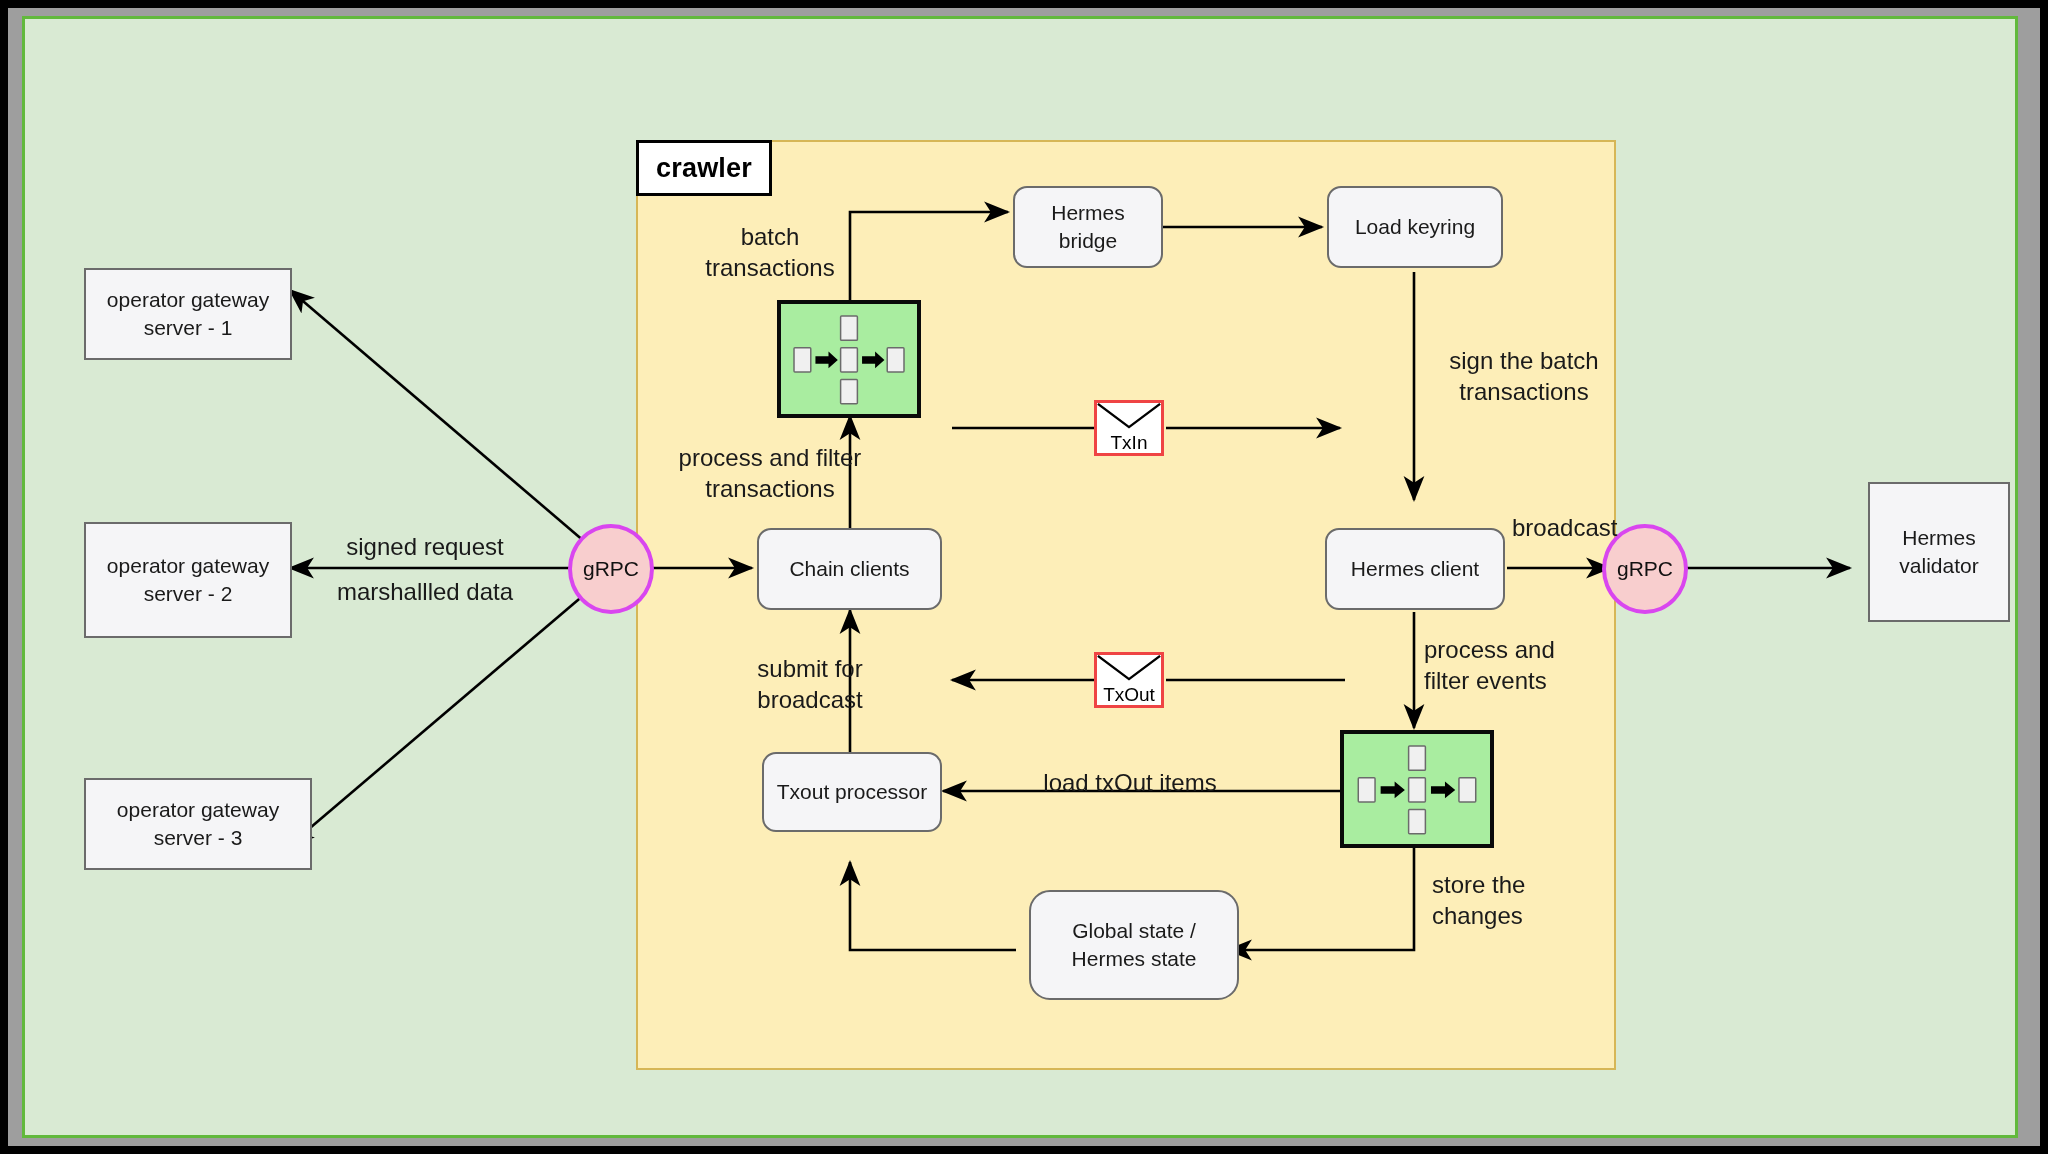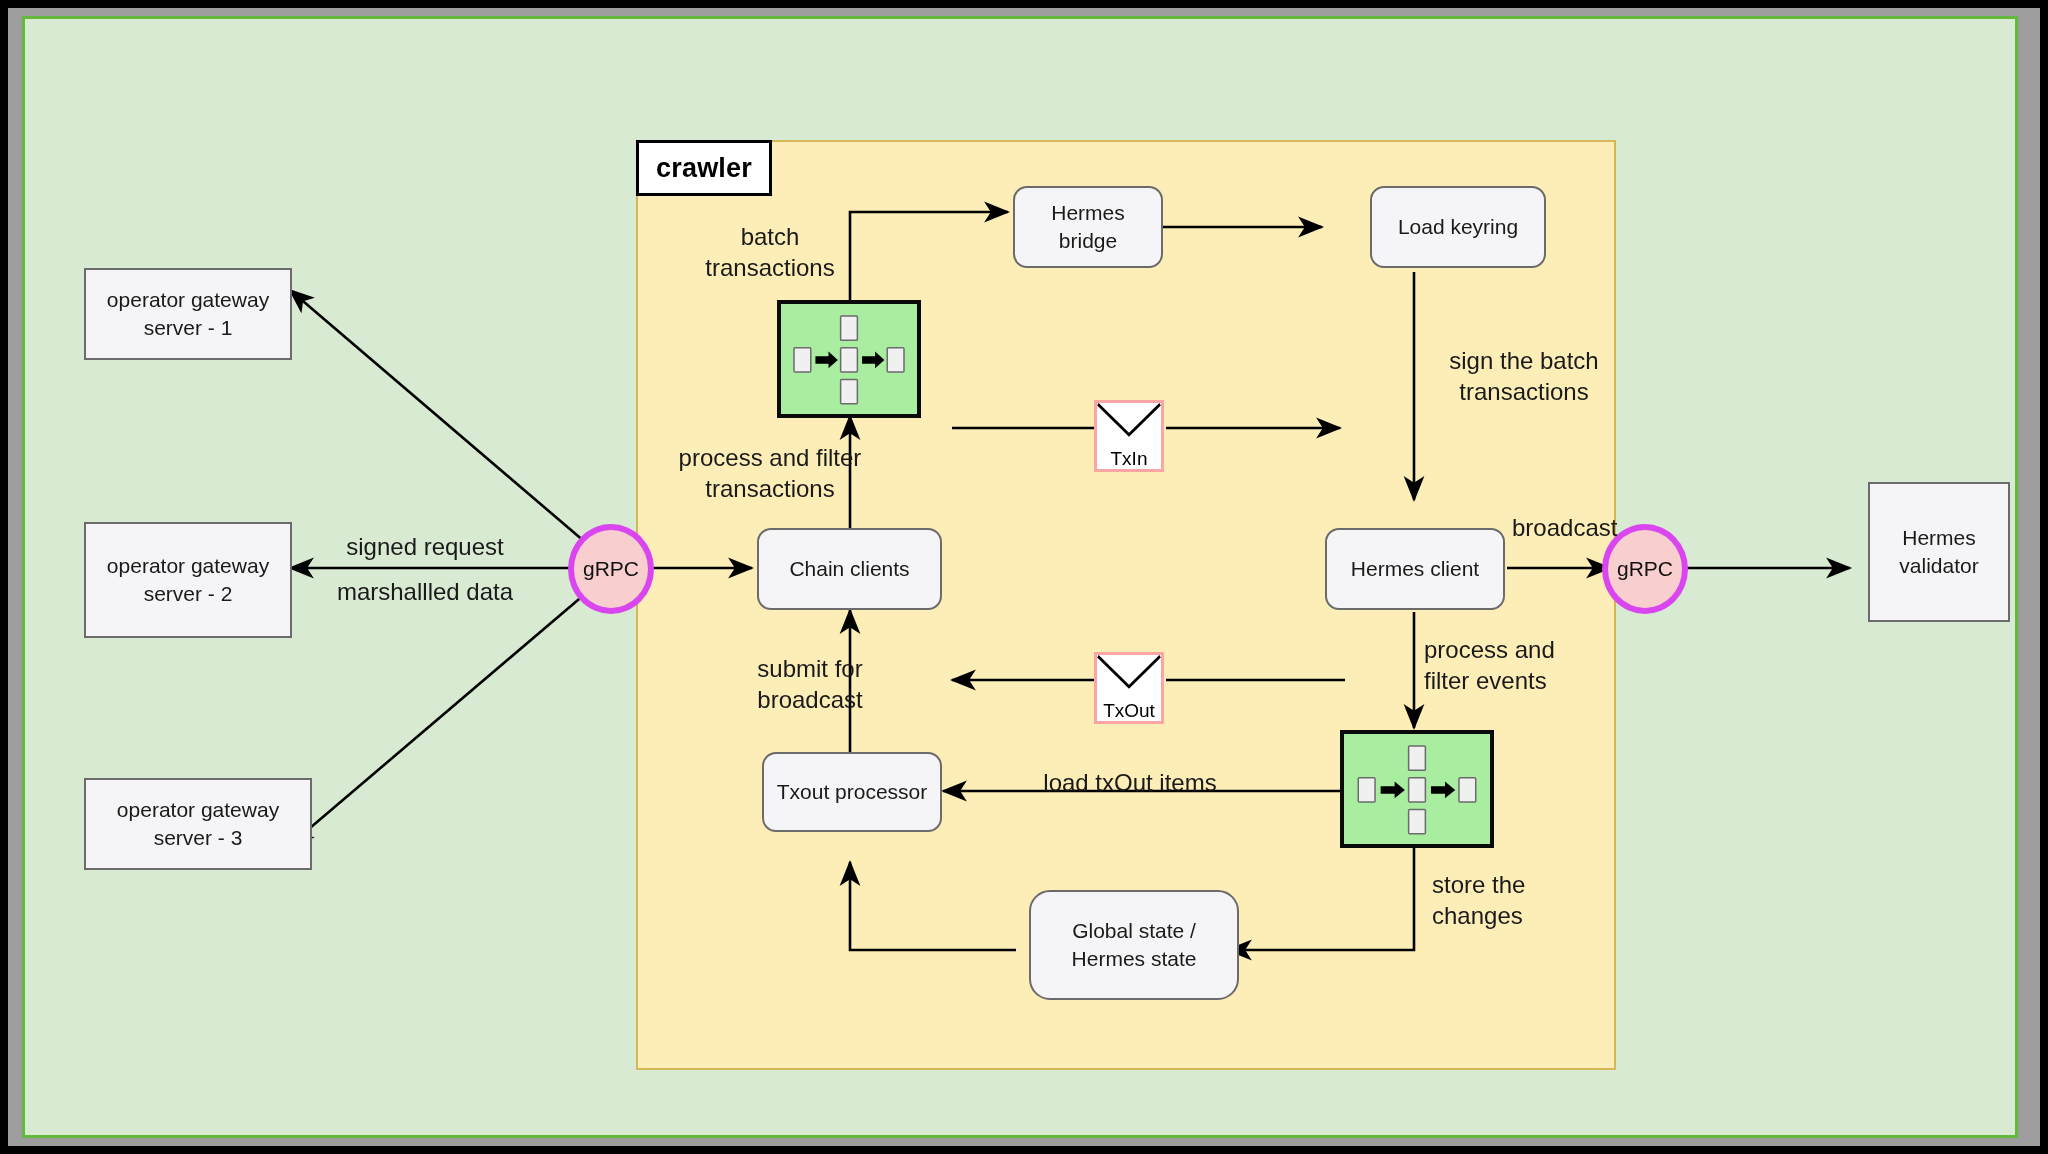--- a/index.html
+++ b/index.html
@@ -69,34 +69,34 @@
     border:4px solid #0a0a0a;
     box-sizing:border-box;
     z-index:4;
   }
   .green-node svg{display:block;width:100%;height:100%;}
 
   
   .grpc{
     position:absolute;
     background:#f8cece;
-    border:6px solid #d946ef;
+    border:4px solid #d946ef;
     border-radius:50%;
     box-sizing:border-box;
     display:flex;align-items:center;justify-content:center;
     font-size:21px;color:#111;
     z-index:5;
   }
 
   
   .envelope{
     position:absolute;
-    width:70px;height:72px;
+    width:70px;height:56px;
     background:#ffffff;
-    border:3px solid #fca5a5;
+    border:3px solid #ef4444;
     box-sizing:border-box;
     z-index:5;
   }
   .envelope .flap{
     position:absolute;left:0;top:0;width:100%;height:100%;
   }
   .envelope .elabel{
     position:absolute;left:0;right:0;bottom:1px;
     text-align:center;font-size:19px;color:#000;
     line-height:1;
@@ -191,21 +191,21 @@
 
   <div class="node sharp" style="left:1852px;top:482px;width:142px;height:140px;">Hermes
 validator</div>
 
   <div class="grpc" style="left:568px;top:524px;width:86px;height:90px;">gRPC</div>
 
   <div class="grpc" style="left:1602px;top:524px;width:86px;height:90px;">gRPC</div>
 
   <div class="node rounded" style="left:1013px;top:186px;width:150px;height:82px;">Hermes bridge</div>
 
-  <div class="node rounded" style="left:1327px;top:186px;width:176px;height:82px;margin-left:43px;">Load keyring</div>
+  <div class="node rounded" style="left:1327px;top:186px;width:176px;height:82px;">Load keyring</div>
 
   <div class="node rounded" style="left:757px;top:528px;width:185px;height:82px;">Chain clients</div>
 
   <div class="node rounded" style="left:1325px;top:528px;width:180px;height:82px;">Hermes client</div>
 
   <div class="node rounded" style="left:762px;top:752px;width:180px;height:80px;">Txout processor</div>
 
   <div class="node sharp" style="left:1013px;top:890px;width:210px;height:110px;border-radius:21px;">Global state / Hermes
 state</div>
 

